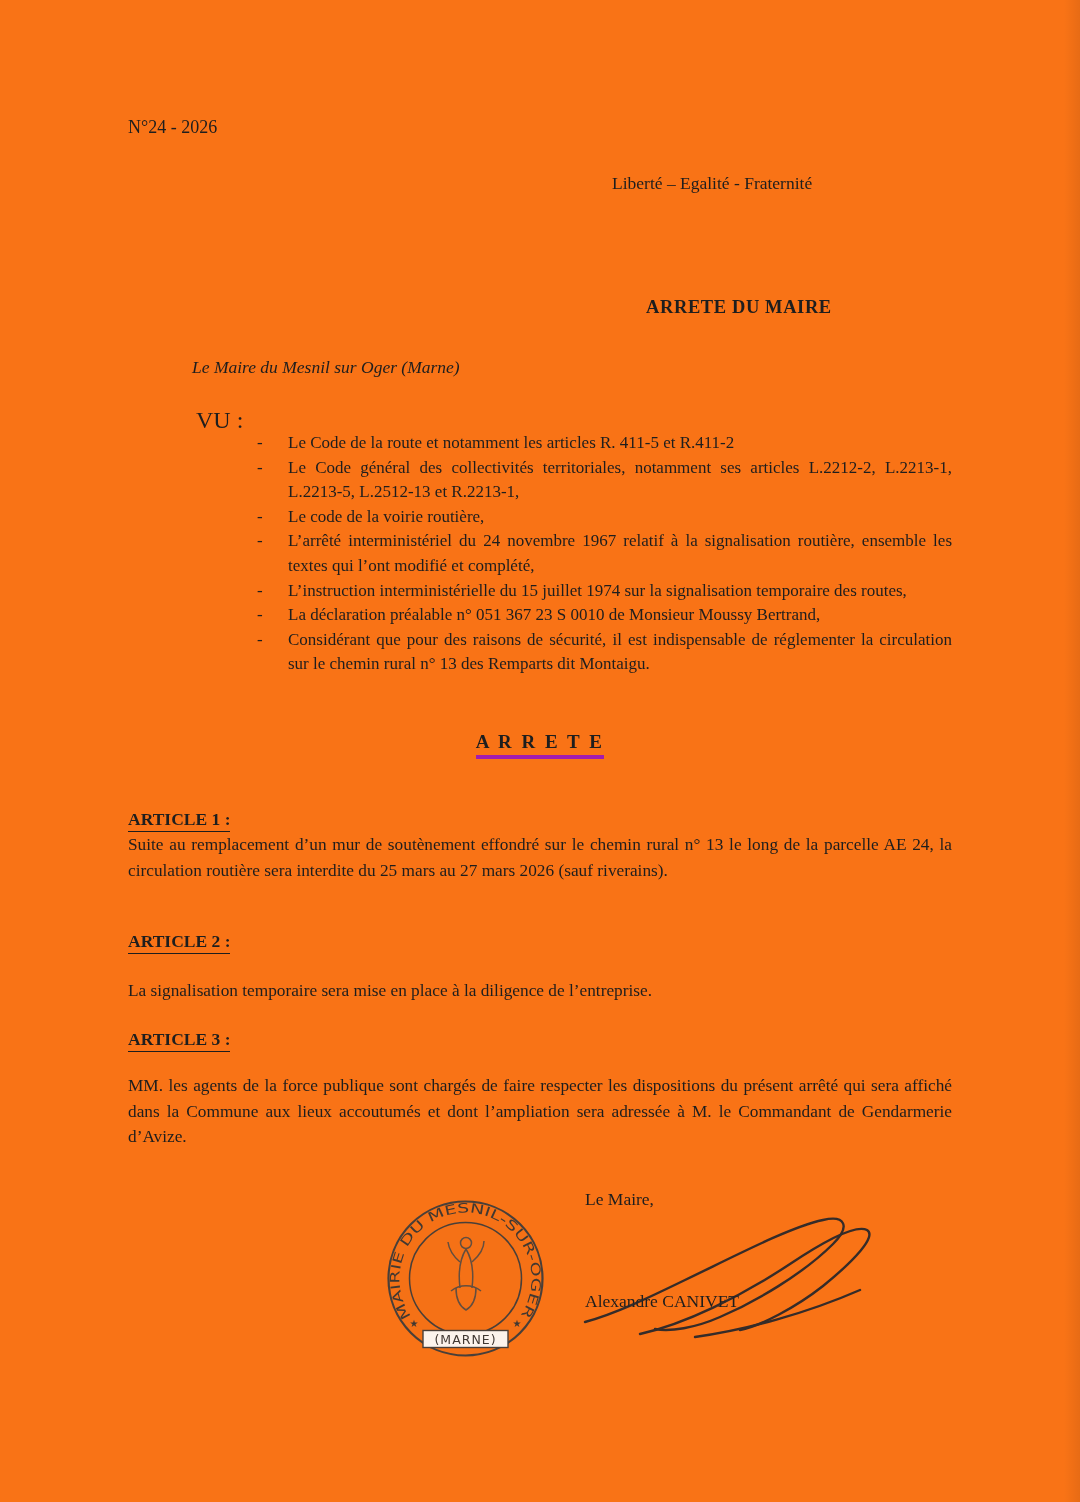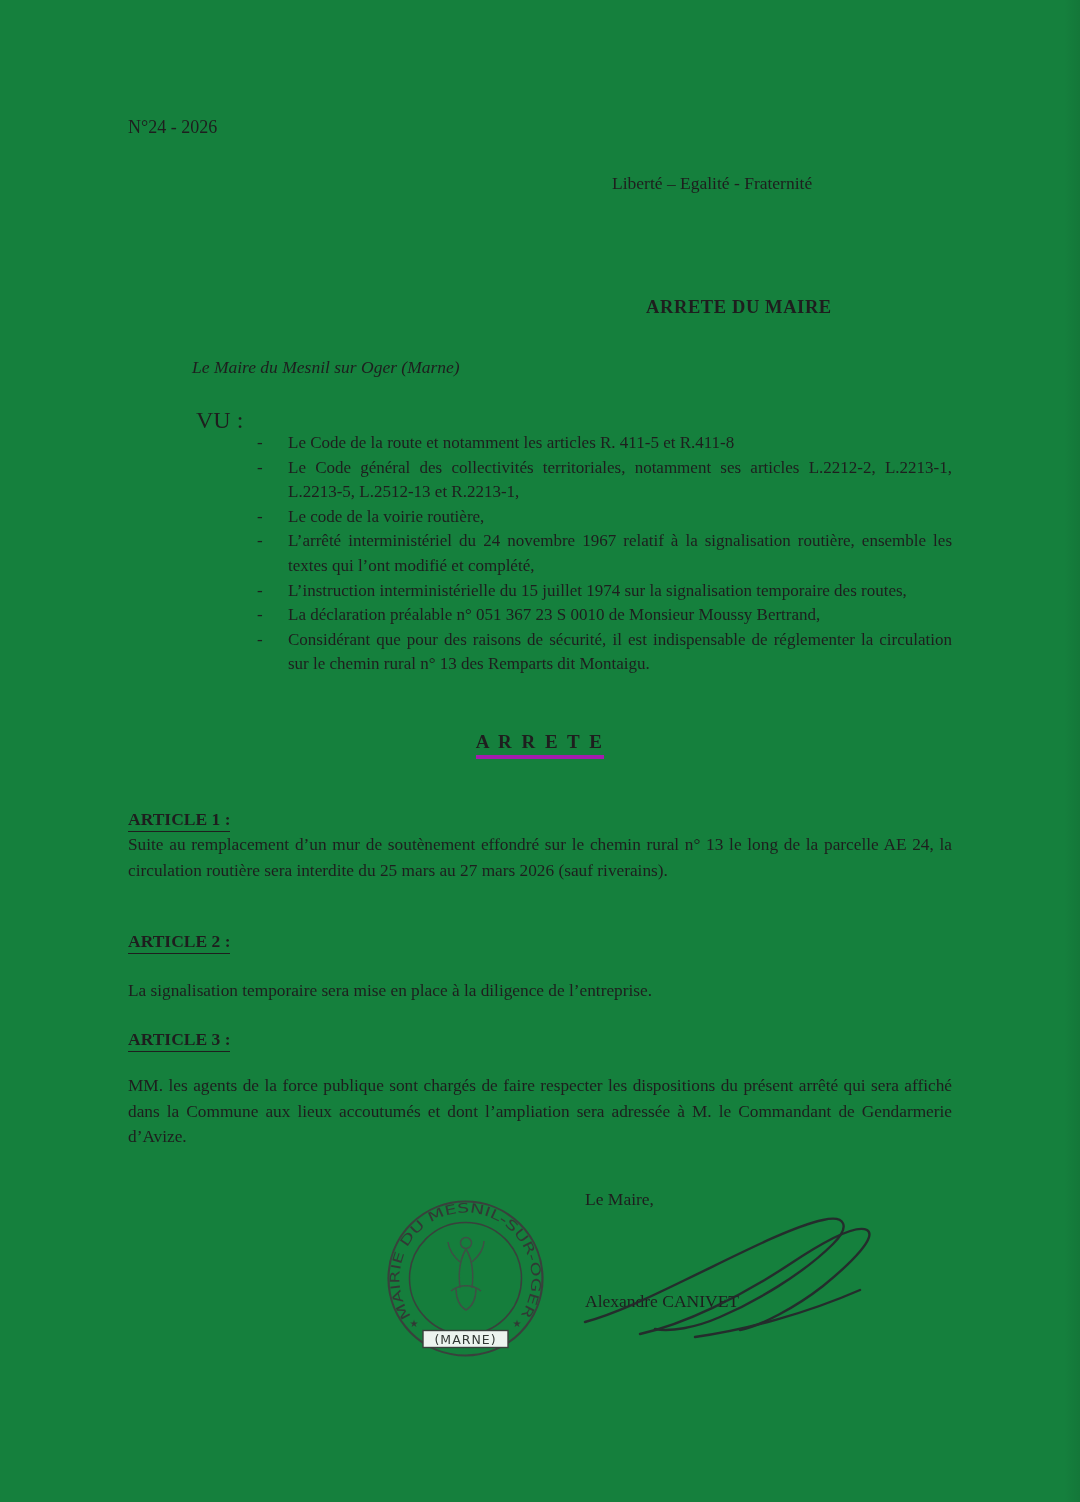--- a/index.html
+++ b/index.html
@@ -1,19 +1,19 @@
 <!DOCTYPE html>
 <html><head>
 <meta charset="utf-8">
 <style>
   * { margin:0; padding:0; box-sizing:border-box; }
   html,body { background:#ffffff; }
   .page{
     position:relative; width:1080px; height:1502px;
-    background:#15803d; overflow:hidden;
+    background:#f97316; overflow:hidden;
     font-family:"Liberation Serif","DejaVu Serif",serif;
     color:#1e1e1e;
   }
   .abs{ position:absolute; }
   .edge-right{
     top:0; right:0; width:16px; height:100%;
     background:linear-gradient(to left, rgba(0,0,0,0.07), rgba(0,0,0,0));
     pointer-events:none;
   }
   .doc-number{ left:128px; top:117px; font-size:18px; }
@@ -57,21 +57,21 @@
 
   <div class="abs motto">Liberté – Egalité - Fraternité</div>
 
   <div class="abs doc-title">ARRETE DU MAIRE</div>
 
   <div class="abs intro">Le Maire du Mesnil sur Oger (Marne)</div>
 
   <div class="abs vu-label">VU :</div>
 
   <ul class="abs vu-list">
-    <li>Le Code de la route et notamment les articles R. 411-5 et R.411-8</li>
+    <li>Le Code de la route et notamment les articles R. 411-5 et R.411-2</li>
     <li>Le Code général des collectivités territoriales, notamment ses articles L.2212-2, L.2213-1, L.2213-5, L.2512-13 et R.2213-1,</li>
     <li>Le code de la voirie routière,</li>
     <li>L’arrêté interministériel du 24 novembre 1967 relatif à la signalisation routière, ensemble les textes qui l’ont modifié et complété,</li>
     <li>L’instruction interministérielle du 15 juillet 1974 sur la signalisation temporaire des routes,</li>
     <li>La déclaration préalable n° 051 367 23 S 0010 de Monsieur Moussy Bertrand,</li>
     <li>Considérant que pour des raisons de sécurité, il est indispensable de réglementer la circulation sur le chemin rural n° 13 des Remparts dit Montaigu.</li>
   </ul>
 
   <div class="abs decree-heading">
     <span>A R R E T E</span>

